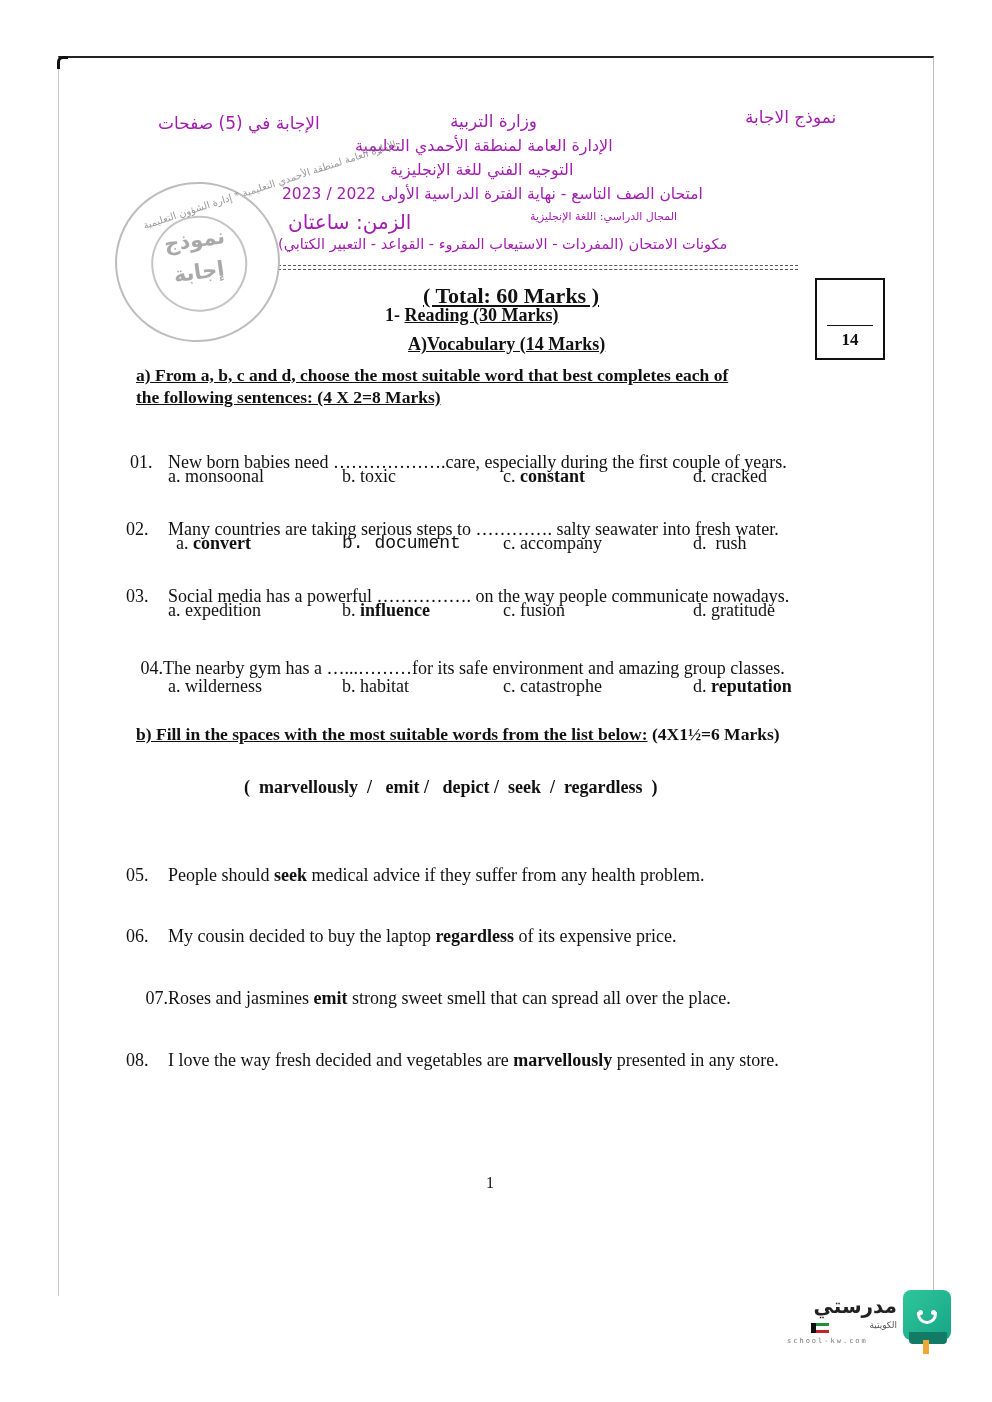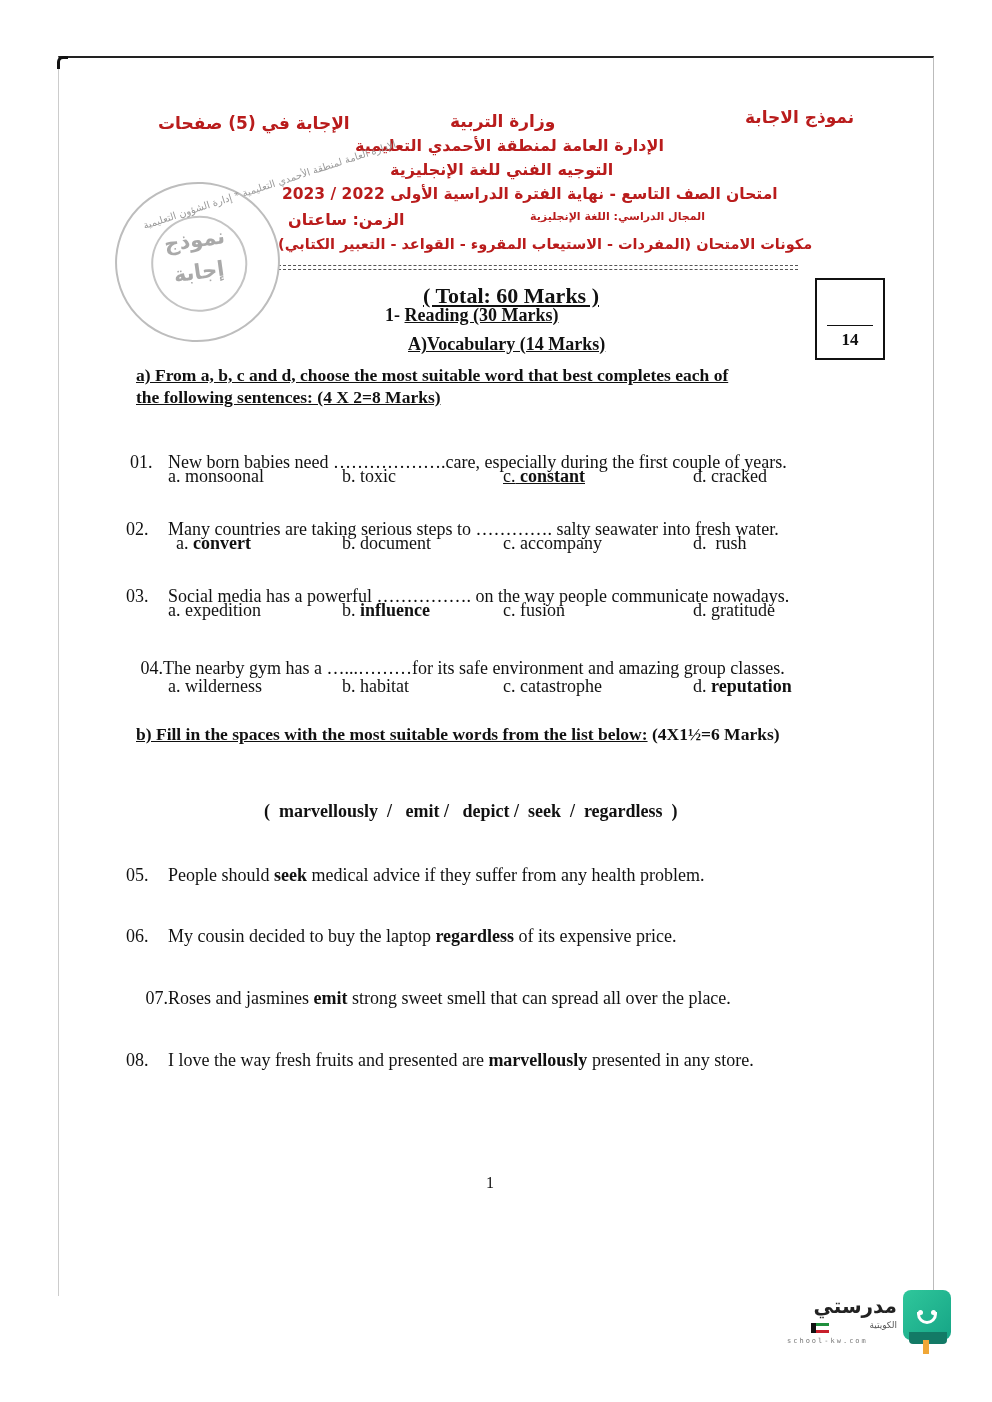--- a/index.html
+++ b/index.html
@@ -8,21 +8,21 @@
 
   .page-frame {
     position: absolute; left: 58px; top: 56px; width: 876px; height: 1240px;
     border-top: 2px solid #222; border-right: 1px solid #bbb; border-left: 1px solid #ccc;
   }
   .page-frame::before {
     content: ""; position: absolute; left: -2px; top: -2px; width: 8px; height: 10px;
     border-left: 3px solid #111; border-top: 3px solid #111; border-top-left-radius: 6px;
   }
 
-  .ar { position: absolute; direction: rtl; font-family: "DejaVu Sans", sans-serif; font-weight: bold; color: #b91c1c; white-space: nowrap; }
+  .ar { position: absolute; direction: rtl; font-family: "DejaVu Sans", sans-serif; font-weight: normal; color: #a21caf; white-space: nowrap; }
 
   .stamp {
     position: absolute; left: 115px; top: 182px; width: 165px; height: 160px;
     border-radius: 50%; border: 2px solid #bdbdbd; transform: rotate(-8deg);
   }
   .stamp .inner {
     position: absolute; left: 34px; top: 32px; width: 96px; height: 96px; border-radius: 50%;
     border: 2px solid #c4c4c4;
   }
   .stamp .ring-text { position: absolute; font-family: "DejaVu Sans", sans-serif; font-size: 10px; color: #9a9a9a; white-space: nowrap; }
@@ -71,21 +71,21 @@
 
 <div class="page-frame"></div>
 
 <div class="ar" style="left:745px; top:107px; font-size:17px;">نموذج الاجابة</div>
 <div class="ar" style="left:158px; top:113px; font-size:17px;">الإجابة في (5) صفحات</div>
 <div class="ar" style="left:450px; top:111px; font-size:17px;">وزارة التربية</div>
 <div class="ar" style="left:355px; top:136px; font-size:16px;">الإدارة العامة لمنطقة الأحمدي التعليمية</div>
 <div class="ar" style="left:390px; top:160px; font-size:16px;">التوجيه الفني للغة الإنجليزية</div>
 <div class="ar" style="left:282px; top:185px; font-size:15.5px;">امتحان الصف التاسع - نهاية الفترة الدراسية الأولى 2022 / 2023</div>
 <div class="ar" style="left:494px; top:210px; font-size:11px;margin-left:36px;">المجال الدراسي: اللغة الإنجليزية</div>
-<div class="ar" style="left:288px; top:210px; font-size:16px;">الزمن: ساعتان</div>
+<div class="ar" style="left:288px; top:210px; font-size:20px;">الزمن: ساعتان</div>
 <div class="ar" style="left:278px; top:236px; font-size:14.5px;">مكونات الامتحان (المفردات - الاستيعاب المقروء - القواعد - التعبير الكتابي)</div>
 
 <div class="dbl-rule"></div>
 
 <div class="stamp">
   <div class="inner"></div>
   <div class="ring-text" style="left:30px; top:6px; transform:rotate(-10deg);">الإدارة العامة لمنطقة الأحمدي التعليمية * إدارة الشؤون التعليمية</div>
   <div class="center-text" style="top:44px;">نموذج</div>
   <div class="center-text" style="top:76px;">إجابة</div>
 </div>
@@ -103,28 +103,28 @@
 </div>
 
 <div class="abs en-bold u" style="left:136px; top:365px; font-size:17.5px;">a) From a, b, c and d, choose the most suitable word that best completes each of</div>
 <div class="abs en-bold u" style="left:136px; top:387px; font-size:17.5px;">the following sentences: (4 X 2=8 Marks)</div>
 
 <div class="q-line" style="left:130px; top:432px;">
   <span class="num">01.</span><span>New born babies need ……………….care, especially during the first couple of years.</span>
 </div>
 <div class="opt" style="left:168px; top:466px;"><span>a.</span> <span>monsoonal</span></div>
 <div class="opt" style="left:342px; top:466px;"><span>b.</span> <span>toxic</span></div>
-<div class="opt" style="left:503px; top:466px;text-decoration:underline;"><span>c.</span> <b>constant</b></div>
+<div class="opt" style="left:503px; top:466px;"><span>c.</span> <b>constant</b></div>
 <div class="opt" style="left:693px; top:466px;"><span>d.</span> <span>cracked</span></div>
 
 <div class="q-line" style="left:126px; top:499px;">
   <span class="num" style="width:42px;">02.</span><span>Many countries are taking serious steps to …………. salty seawater into fresh water.</span>
 </div>
 <div class="opt" style="left:176px; top:533px;"><span>a.</span> <b>convert</b></div>
-<div class="opt" style="left:342px; top:533px;"><span>b.</span> <span>document</span></div>
+<div class="opt" style="left:342px; top:533px;font-family:Liberation Mono, monospace;"><span>b.</span> <span>document</span></div>
 <div class="opt" style="left:503px; top:533px;"><span>c.</span> <span>accompany</span></div>
 <div class="opt" style="left:693px; top:533px;"><span>d.</span>&nbsp; <span>rush</span></div>
 
 <div class="q-line" style="left:126px; top:566px;">
   <span class="num" style="width:42px;">03.</span><span>Social media has a powerful ……………. on the way people communicate nowadays.</span>
 </div>
 <div class="opt" style="left:168px; top:600px;"><span>a.</span> <span>expedition</span></div>
 <div class="opt" style="left:342px; top:600px;"><span>b.</span> <b>influence</b></div>
 <div class="opt" style="left:503px; top:600px;"><span>c.</span> <span>fusion</span></div>
 <div class="opt" style="left:693px; top:600px;"><span>d.</span> <span>gratitude</span></div>
@@ -134,33 +134,33 @@
 </div>
 <div class="opt" style="left:168px; top:676px;"><span>a.</span> <span>wilderness</span></div>
 <div class="opt" style="left:342px; top:676px;"><span>b.</span> <span>habitat</span></div>
 <div class="opt" style="left:503px; top:676px;"><span>c.</span> <span>catastrophe</span></div>
 <div class="opt" style="left:693px; top:676px;"><span>d.</span> <b>reputation</b></div>
 
 <div class="abs en-bold" style="left:136px; top:724px; font-size:17.5px;">
   <span class="u">b) Fill in the spaces with the most suitable words from the list below:</span>
   <span>(4X1½=6 Marks)</span>
 </div>
-<div class="abs en-bold" style="left:264px; top:777px; font-size:18px; white-space:pre;margin-top:24px;">(  marvellously  /   emit /   depict /  seek  /  regardless  )</div>
+<div class="abs en-bold" style="left:244px; top:777px; font-size:18px; white-space:pre;">(  marvellously  /   emit /   depict /  seek  /  regardless  )</div>
 
 <div class="q-line" style="left:126px; top:845px;">
   <span class="num" style="width:42px;">05.</span><span>People should </span><b>seek</b><span> medical advice if they suffer from any health problem.</span>
 </div>
 <div class="q-line" style="left:126px; top:906px;">
   <span class="num" style="width:42px;">06.</span><span>My cousin decided to buy the laptop </span><b>regardless</b><span> of its expensive price.</span>
 </div>
 <div class="q-line" style="left:126px; top:968px;text-align:right;">
   <span class="num" style="width:42px;">07.</span><span>Roses and jasmines </span><b>emit</b><span> strong sweet smell that can spread all over the place.</span>
 </div>
 <div class="q-line" style="left:126px; top:1030px;">
-  <span class="num" style="width:42px;">08.</span><span>I love the way fresh fruits and presented are </span><b>marvellously</b><span> presented in any store.</span>
+  <span class="num" style="width:42px;">08.</span><span>I love the way fresh decided and vegetables are </span><b>marvellously</b><span> presented in any store.</span>
 </div>
 
 <div class="abs" style="left:486px; top:1174px; font-size:16px;">1</div>
 
 <div class="logo">
   <div class="name">مدرستي</div>
   <div class="sub">الكويتية</div>
   <div class="flag"></div>
   <div class="url">school-kw.com</div>
   <div class="book">

